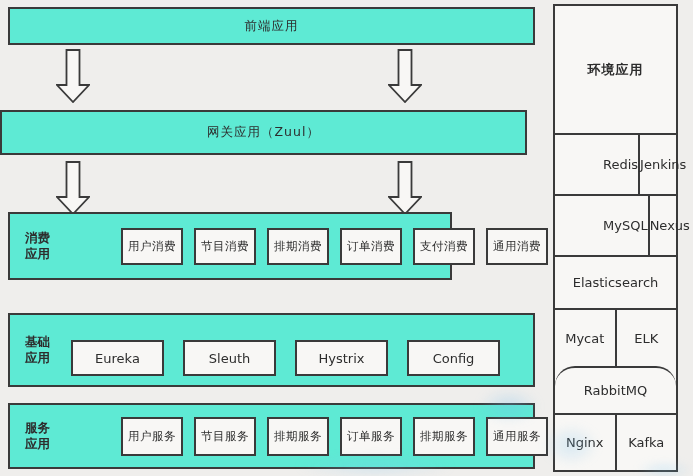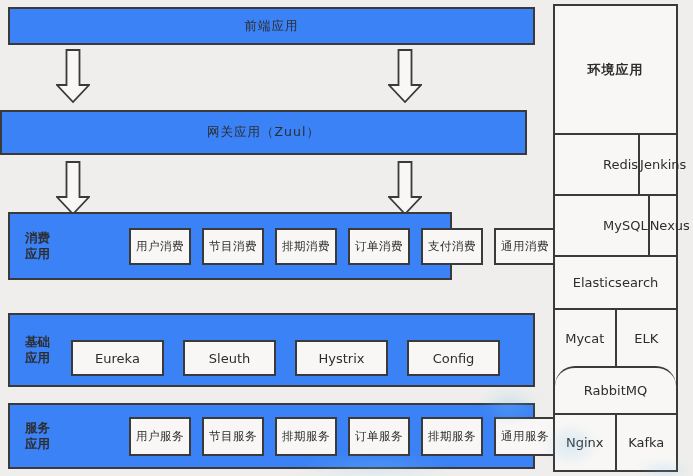--- a/index.html
+++ b/index.html
@@ -2,32 +2,32 @@
 <html><head>
 <meta charset="utf-8">
 <style>
   html,body{margin:0;padding:0;background:#efeeec;}
   .canvas{
     position:relative;width:693px;height:476px;overflow:hidden;
     background:#efeeec;color:#2d2d2d;
     font-family:"DejaVu Sans","Liberation Sans",sans-serif;
   }
   .abs{position:absolute;box-sizing:border-box;}
-  .outlined{border:2px solid #3a3a3a;background:#3b82f6;}
+  .outlined{border:2px solid #3a3a3a;background:#5eead4;}
   .banner{display:flex;align-items:center;justify-content:center;font-size:12.5px;letter-spacing:1px;}
   
   .layer-row{display:flex;align-items:center;}
   .row-label{width:55px;flex:none;text-align:center;font-weight:700;font-size:12.5px;line-height:1.3;}
   .row-label span{display:block;}
   .boxes{display:flex;align-items:center;}
   .ibox{
     box-sizing:border-box;border:2px solid #3a3a3a;background:#f8f7f5;
     display:flex;align-items:center;justify-content:center;text-align:center;
   }
-  .boxes.six{gap:11px;margin-left:24px;padding-left:40px;}
+  .boxes.six{gap:11px;margin-left:16px;padding-left:40px;}
   .boxes.four{gap:19px;margin-left:6px;}
   .ibox.cn{width:62px;font-size:11.5px;letter-spacing:0.5px;}
   .ibox.lat{width:93px;font-size:13px;margin-top:16px;}
   .h37{height:37px;} .h36{height:36px;} .h39{height:39px;}
   
   .arrow{position:absolute;width:34px;height:54px;}
   
   .sidebar{
     left:553px;top:4px;width:125px;height:468px;
     border:2px solid #3a3a3a;background:#f8f7f5;

